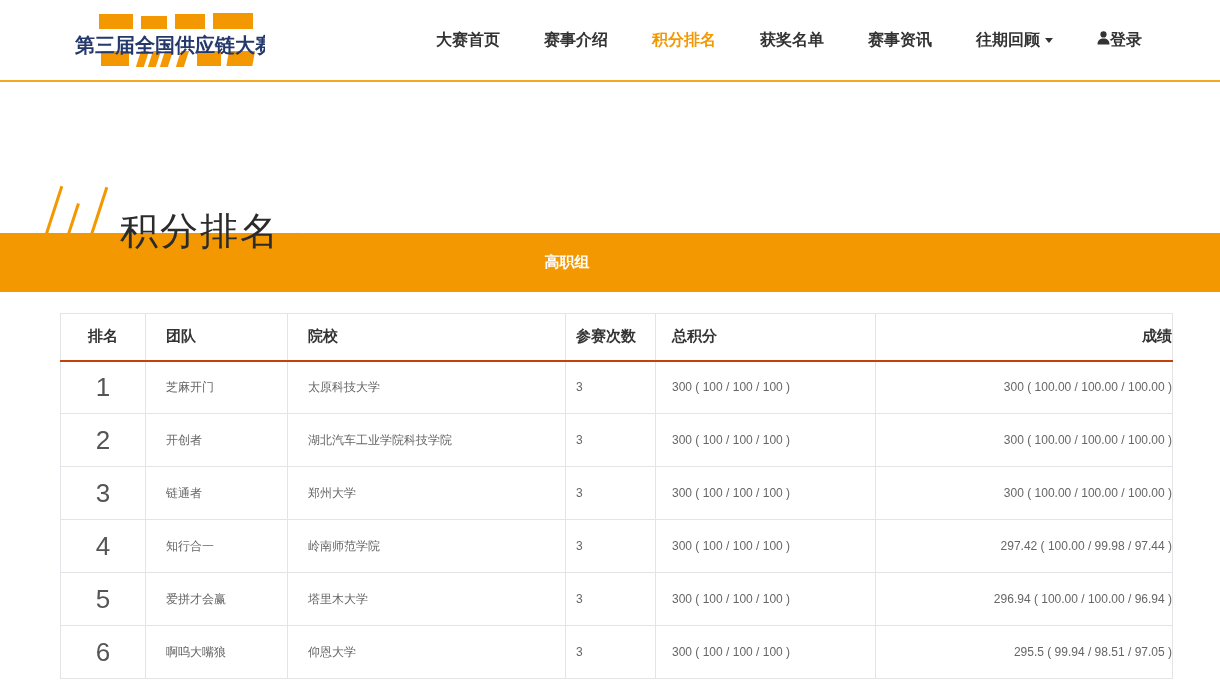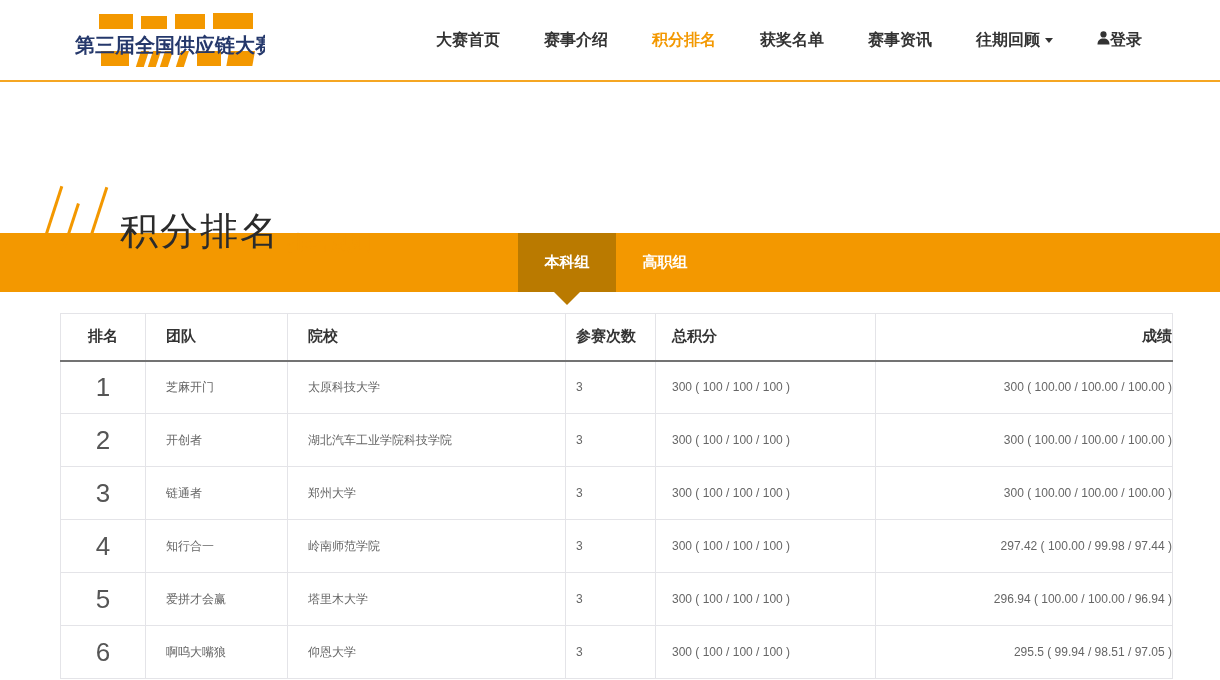--- a/index.html
+++ b/index.html
@@ -115,21 +115,21 @@
     table-layout: fixed;
   }
   .ranking th, .ranking td { border: 1px solid #e4e4e8; }
   .ranking thead th {
     height: 47px;
     font-size: 15px;
     font-weight: bold;
     color: #333;
     text-align: left;
     padding-left: 20px;
-    border-bottom: 2px solid #737373;
+    border-bottom: 2px solid #c2410c;
     background: #fff;
   }
   .ranking tbody td {
     height: 53px;
     font-size: 12px;
     color: #666;
     padding-left: 20px;
     background: #fff;
   }
   .ranking .col-rank  { width: 85px;  }
@@ -188,21 +188,20 @@
 
 <section class="title-section">
   <span class="slash slash1"></span>
   <span class="slash slash2"></span>
   <span class="slash slash3"></span>
   <h1 class="page-title">积分排名</h1>
   <a class="rules-link">排名规则</a>
 </section>
 
 <div class="tab-band">
-  <div class="tab active">本科组</div>
   <div class="tab">高职组</div>
 </div>
 
 <div class="table-wrap">
   <table class="ranking">
     <colgroup>
       <col class="col-rank">
         <col class="col-team">
         <col class="col-school">
       <col class="col-times">

